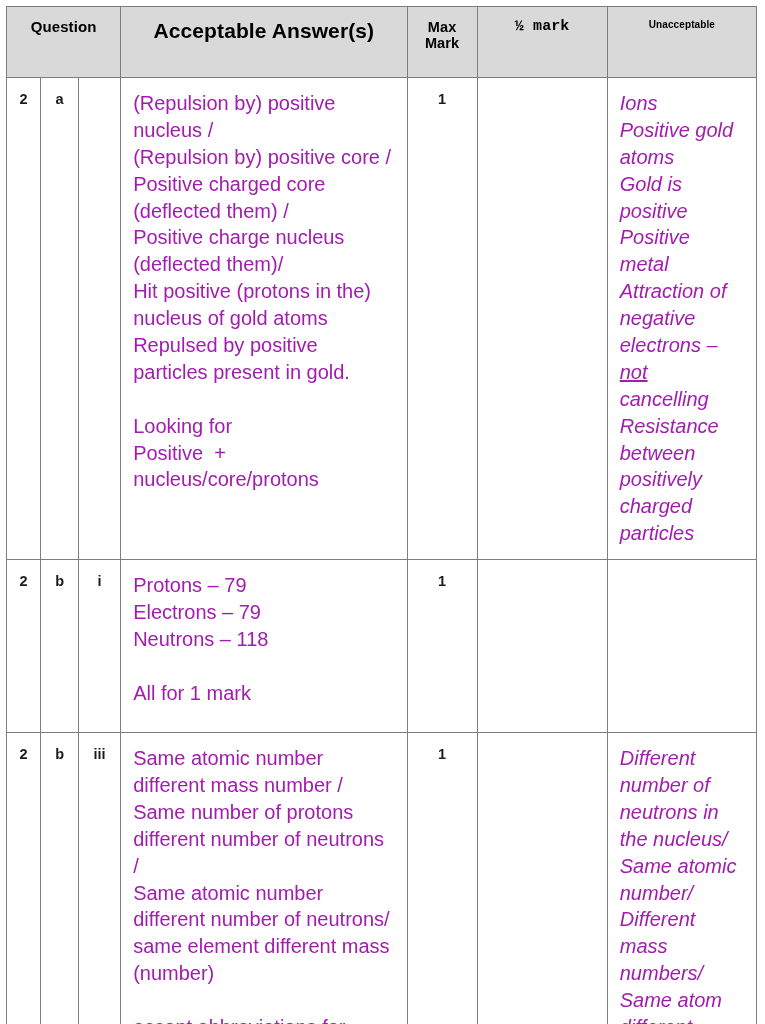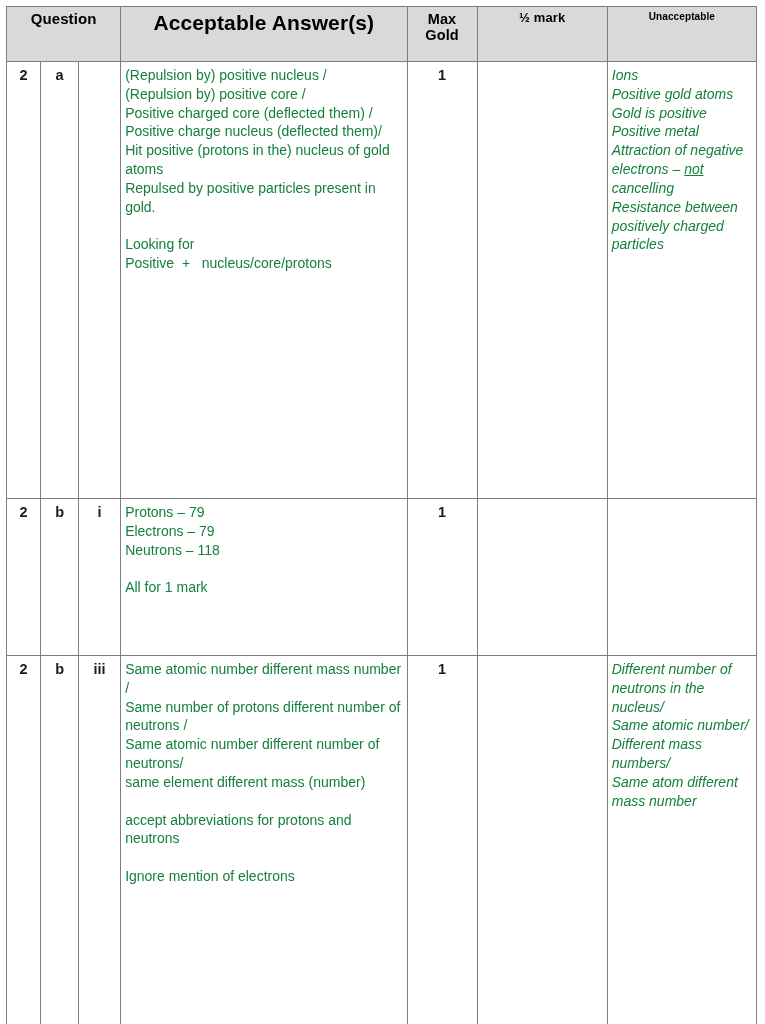--- a/index.html
+++ b/index.html
@@ -27,55 +27,55 @@
     top: 6px;
     width: 751px;
     border-collapse: collapse;
     table-layout: fixed;
   }
 
   table.markscheme td,
   table.markscheme th {
     border: 1px solid #7d7d7d;
     vertical-align: top;
-    padding: 4px;
+    padding: 12px;
   }
 
   
   thead th {
     background: #d9d9d9;
     color: #000000;
     font-weight: bold;
     font-size: 15px;
     text-align: center;
     vertical-align: middle;
     height: 46px;
     line-height: 1.12;
     border-bottom: 2px solid #4a4a4a;
     letter-spacing: 0.1px;
   }
   thead th.hdr-question { font-size: 15px; }
   thead th.hdr-answer   { font-size: 21px; }
   thead th.hdr-maxmark  { font-size: 14.5px; }
-  thead th.hdr-halfmark { font-size: 13px; }
+  thead th.hdr-halfmark { font-size: 15px; font-family: Liberation Mono, monospace; }
   thead th.hdr-unacc    { font-size: 10px; }
 
   
   col.c-qnum  { width: 34px;  }
   col.c-qlet  { width: 38px;  }
   col.c-qrom  { width: 42px;  }
   col.c-ans   { width: 286px; }
   col.c-max   { width: 70px;  }
   col.c-half  { width: 130px; }
   col.c-unacc { width: 149px; }
 
   
   tbody td {
-    font-size: 14px;
-    color: #15803d;
+    font-size: 20px;
+    color: #a21caf;
     line-height: 1.345;
   }
 
   td.qnum, td.qlet, td.qrom {
     text-align: center;
     font-weight: bold;
     font-size: 14.5px;
     color: #1b1b1b;
     padding-top: 11px;
   }
@@ -122,21 +122,21 @@
       <col class="c-ans">
       <col class="c-max">
       <col class="c-half">
       <col class="c-unacc">
     </colgroup>
 
     <thead>
       <tr>
         <th class="hdr-question" colspan="3">Question</th>
         <th class="hdr-answer">Acceptable Answer(s)</th>
-        <th class="hdr-maxmark"><span>Max</span><br><span>Gold</span></th>
+        <th class="hdr-maxmark"><span>Max</span><br><span>Mark</span></th>
         <th class="hdr-halfmark">½ mark</th>
         <th class="hdr-unacc">Unacceptable</th>
       </tr>
     </thead>
 
     <tbody>
 
       <tr class="r1">
         <td class="qnum">2</td>
         <td class="qlet">a</td>

